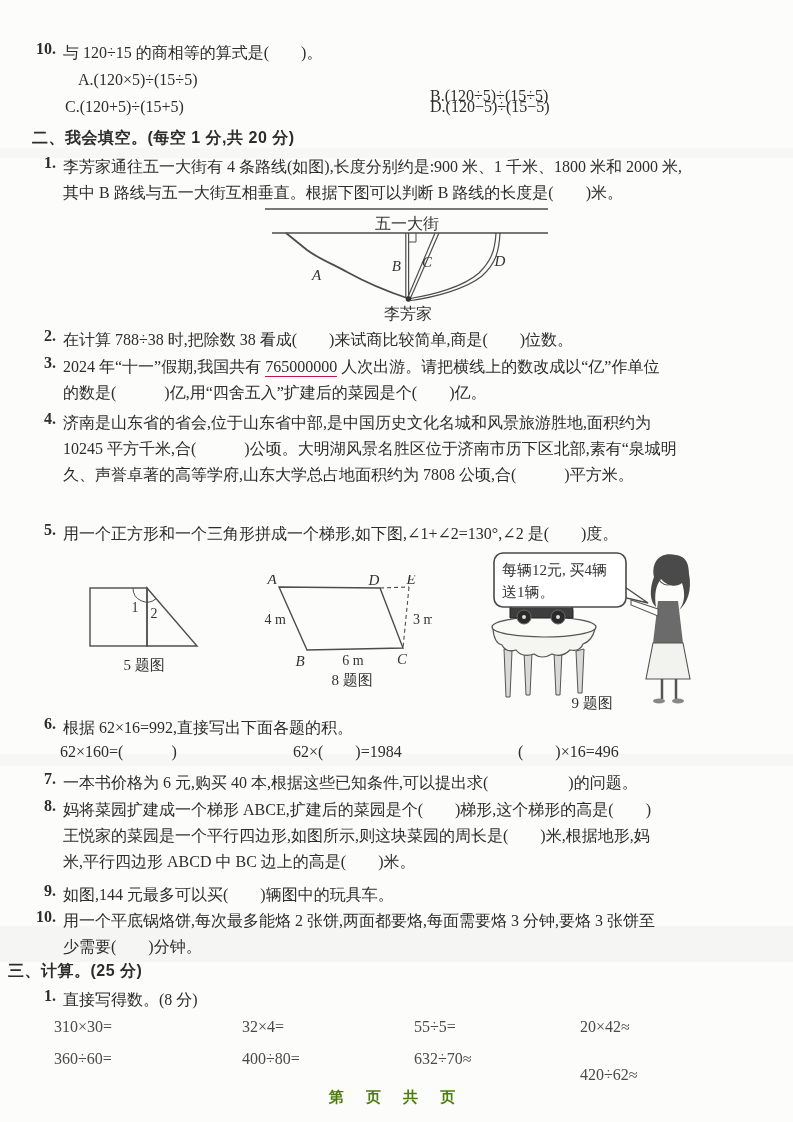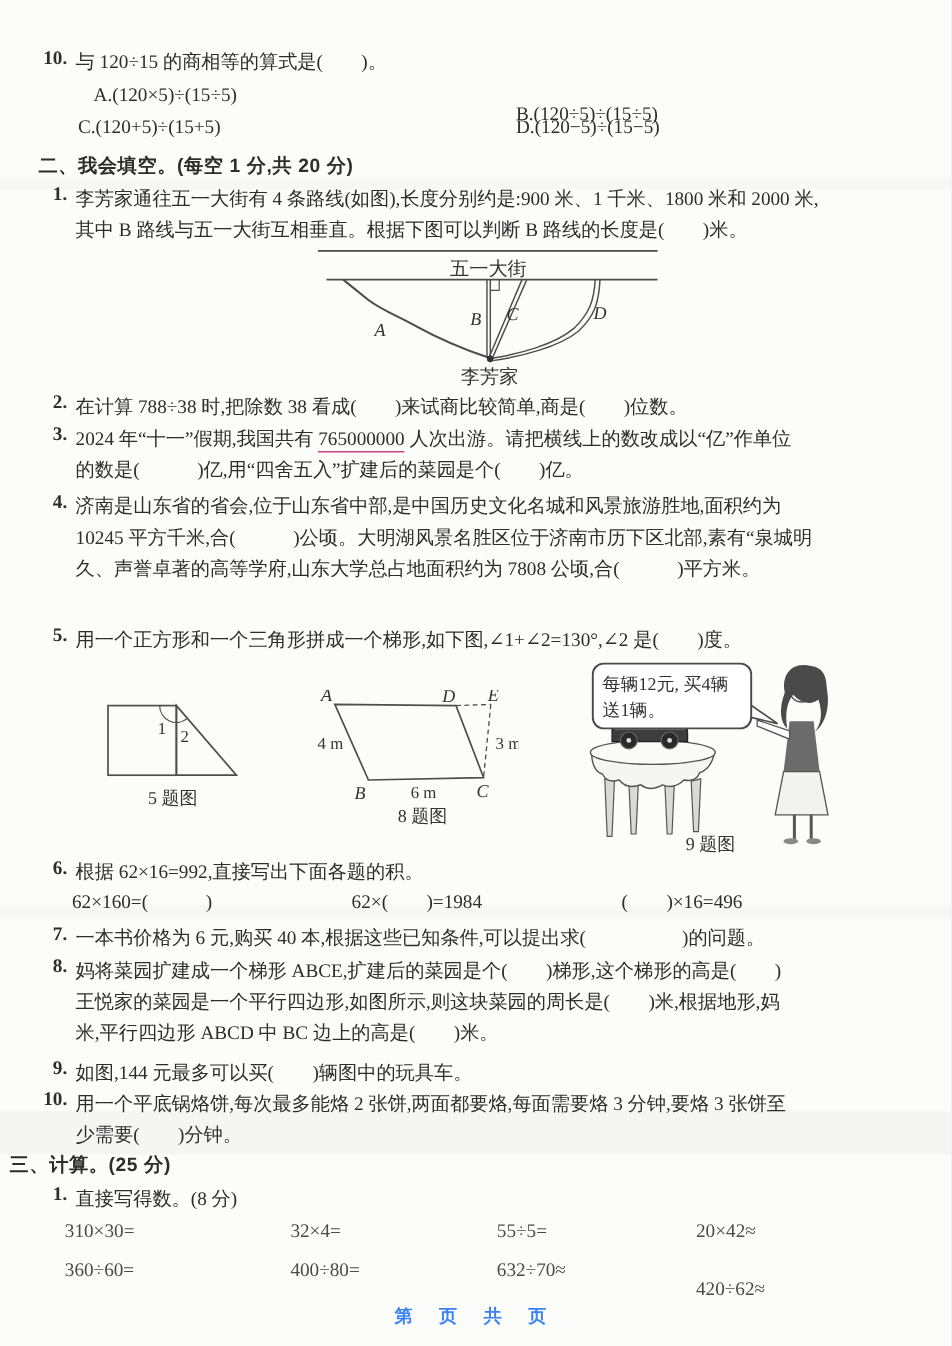--- a/index.html
+++ b/index.html
@@ -14,21 +14,21 @@
   .q{display:flex;align-items:flex-start;}
   .qnum{flex:none;width:26px;text-align:right;font-weight:bold;padding-right:7px;}
   .body{display:block;}
   .ln{display:block;line-height:26px;white-space:nowrap;}
   .stem{line-height:26px;}
   .sec{font-family:"Liberation Sans","DejaVu Sans",sans-serif;font-weight:bold;font-size:16px;letter-spacing:.5px;}
   .uline{border-bottom:1px solid #be185d;padding-bottom:1px;}
   .eq{font-size:16px;}
   .calc{font-size:16px;color:#4a4a4a;}
   .footer{left:0;right:0;text-align:center;font-family:"Liberation Sans","DejaVu Sans",sans-serif;
-          font-weight:bold;font-size:15px;letter-spacing:9px;color:#3b82f6;}
+          font-weight:bold;font-size:15px;letter-spacing:9px;color:#4d7c0f;}
   svg text{font-family:"Liberation Serif","DejaVu Serif",serif;fill:#333;}
   svg .cjk{font-size:15px;}
   svg .lbl{font-style:italic;font-size:15px;}
   svg .dim{font-size:14px;}
 </style>
 </head>
 <body>
 
 <div class="page">
 

